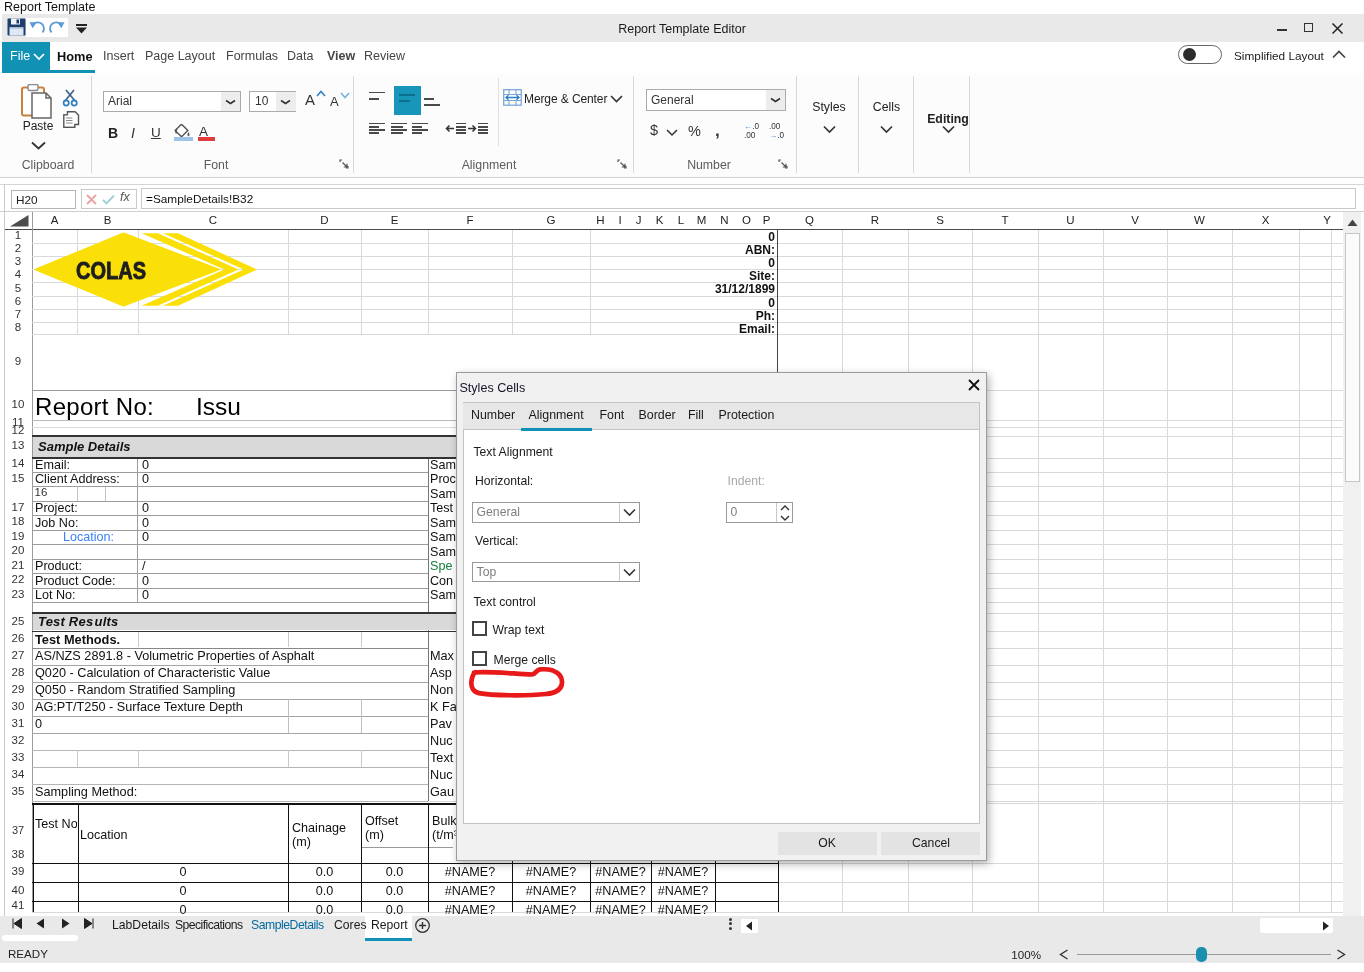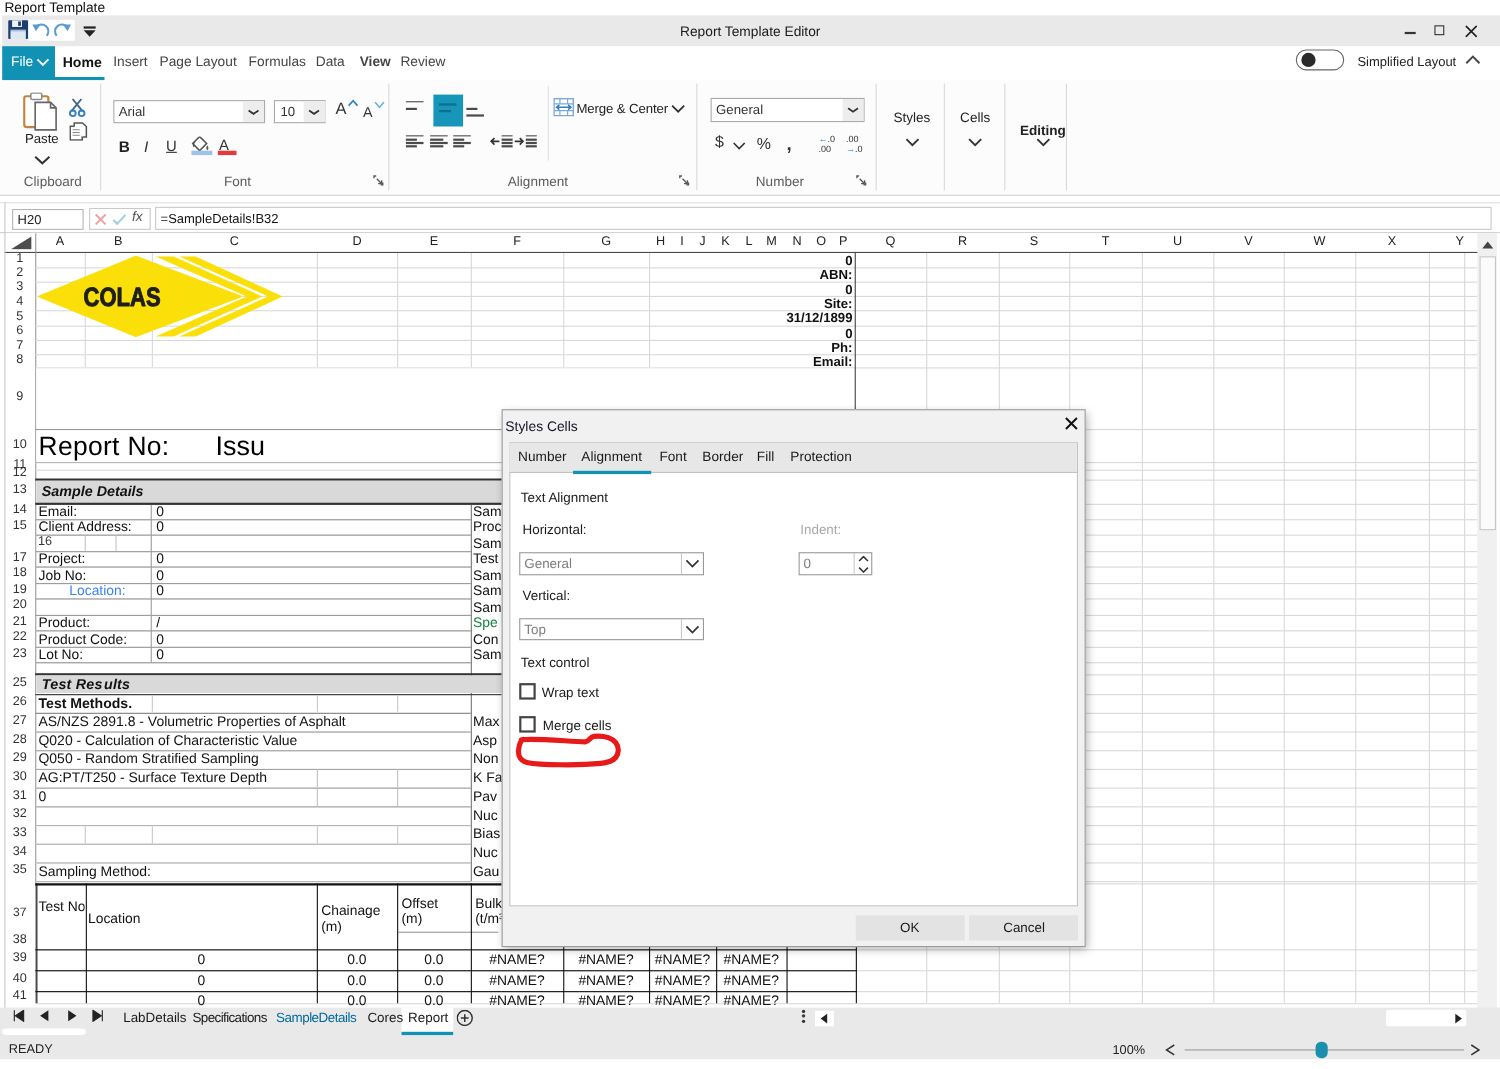--- a/index.html
+++ b/index.html
@@ -417,21 +417,21 @@
 <div style="position:absolute;left:35px;top:683.1px;font-size:12.7px;color:#111;font-weight:400;white-space:nowrap;">Q050 - Random Stratified Sampling</div>
 <div style="position:absolute;left:35px;top:700.1px;font-size:12.7px;color:#111;font-weight:400;white-space:nowrap;">AG:PT/T250 - Surface Texture Depth</div>
 <div style="position:absolute;left:35px;top:717.1px;font-size:12.7px;color:#111;font-weight:400;white-space:nowrap;">0</div>
 <div style="position:absolute;left:35px;top:785.1px;font-size:12.7px;color:#111;font-weight:400;white-space:nowrap;">Sampling Method:</div>
 <div style="position:absolute;left:430px;top:649.1px;font-size:12.7px;color:#111;font-weight:400;white-space:nowrap;">Max</div>
 <div style="position:absolute;left:430px;top:666.1px;font-size:12.7px;color:#111;font-weight:400;white-space:nowrap;">Asp</div>
 <div style="position:absolute;left:430px;top:683.1px;font-size:12.7px;color:#111;font-weight:400;white-space:nowrap;">Non</div>
 <div style="position:absolute;left:430px;top:700.1px;font-size:12.7px;color:#111;font-weight:400;white-space:nowrap;">K Fa</div>
 <div style="position:absolute;left:430px;top:717.1px;font-size:12.7px;color:#111;font-weight:400;white-space:nowrap;">Pav</div>
 <div style="position:absolute;left:430px;top:734.1px;font-size:12.7px;color:#111;font-weight:400;white-space:nowrap;">Nuc</div>
-<div style="position:absolute;left:430px;top:751.1px;font-size:12.7px;color:#111;font-weight:400;white-space:nowrap;">Bias</div>
+<div style="position:absolute;left:430px;top:751.1px;font-size:12.7px;color:#111;font-weight:400;white-space:nowrap;">Text</div>
 <div style="position:absolute;left:430px;top:768.1px;font-size:12.7px;color:#111;font-weight:400;white-space:nowrap;">Nuc</div>
 <div style="position:absolute;left:430px;top:785.1px;font-size:12.7px;color:#111;font-weight:400;white-space:nowrap;">Gau</div>
 <div style="position:absolute;right:589px;top:229.8px;font-size:12px;color:#111;font-weight:700;white-space:nowrap;">0</div>
 <div style="position:absolute;right:589px;top:242.8px;font-size:12px;color:#111;font-weight:700;white-space:nowrap;">ABN:</div>
 <div style="position:absolute;right:589px;top:255.8px;font-size:12px;color:#111;font-weight:700;white-space:nowrap;">0</div>
 <div style="position:absolute;right:589px;top:269.3px;font-size:12px;color:#111;font-weight:700;white-space:nowrap;">Site:</div>
 <div style="position:absolute;right:589px;top:282.3px;font-size:12px;color:#111;font-weight:700;white-space:nowrap;">31/12/1899</div>
 <div style="position:absolute;right:589px;top:296.3px;font-size:12px;color:#111;font-weight:700;white-space:nowrap;">0</div>
 <div style="position:absolute;right:589px;top:309.3px;font-size:12px;color:#111;font-weight:700;white-space:nowrap;">Ph:</div>
 <div style="position:absolute;right:589px;top:322.3px;font-size:12px;color:#111;font-weight:700;white-space:nowrap;">Email:</div>

